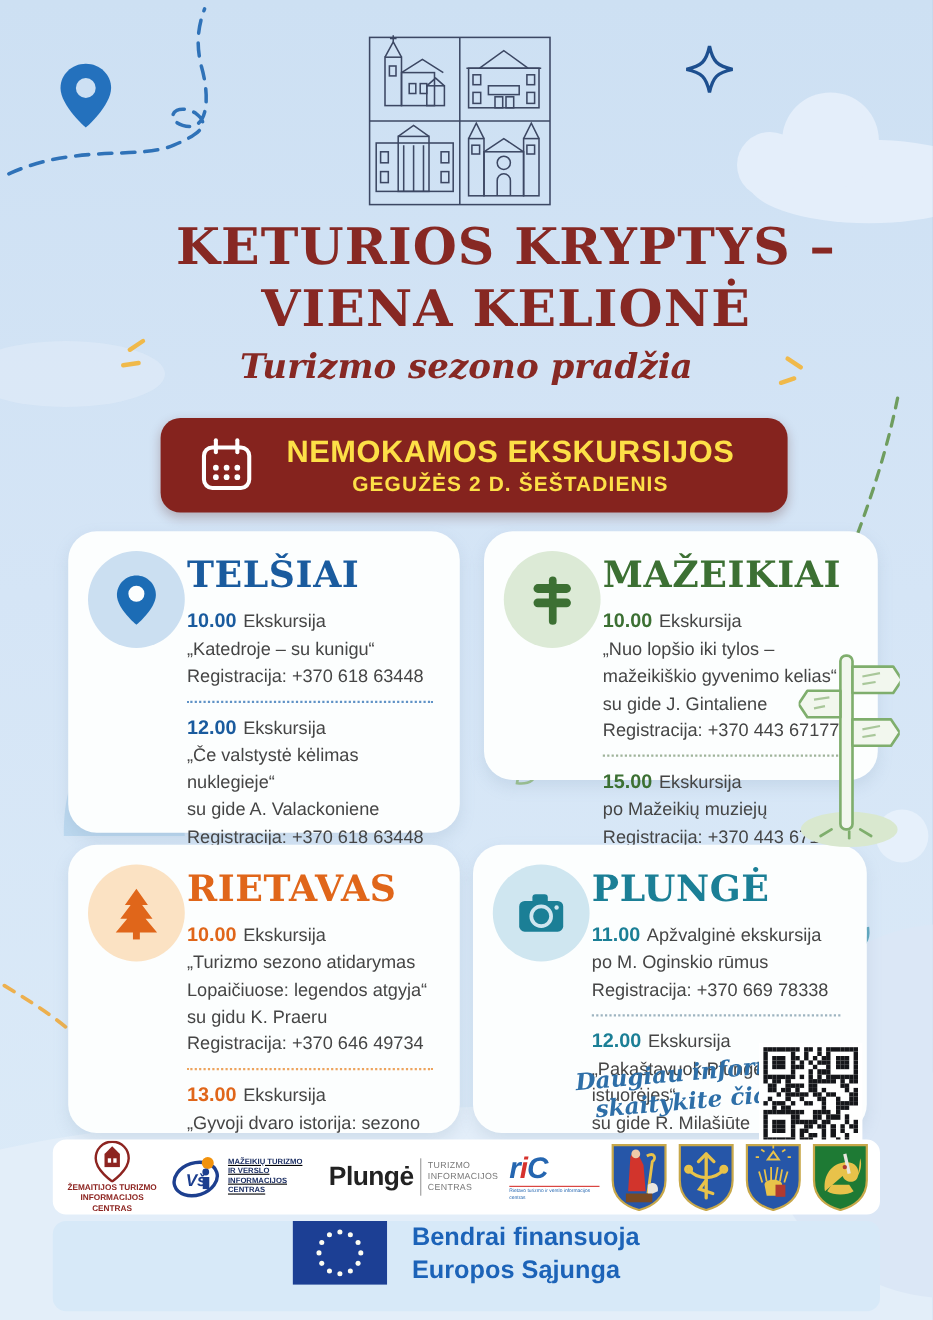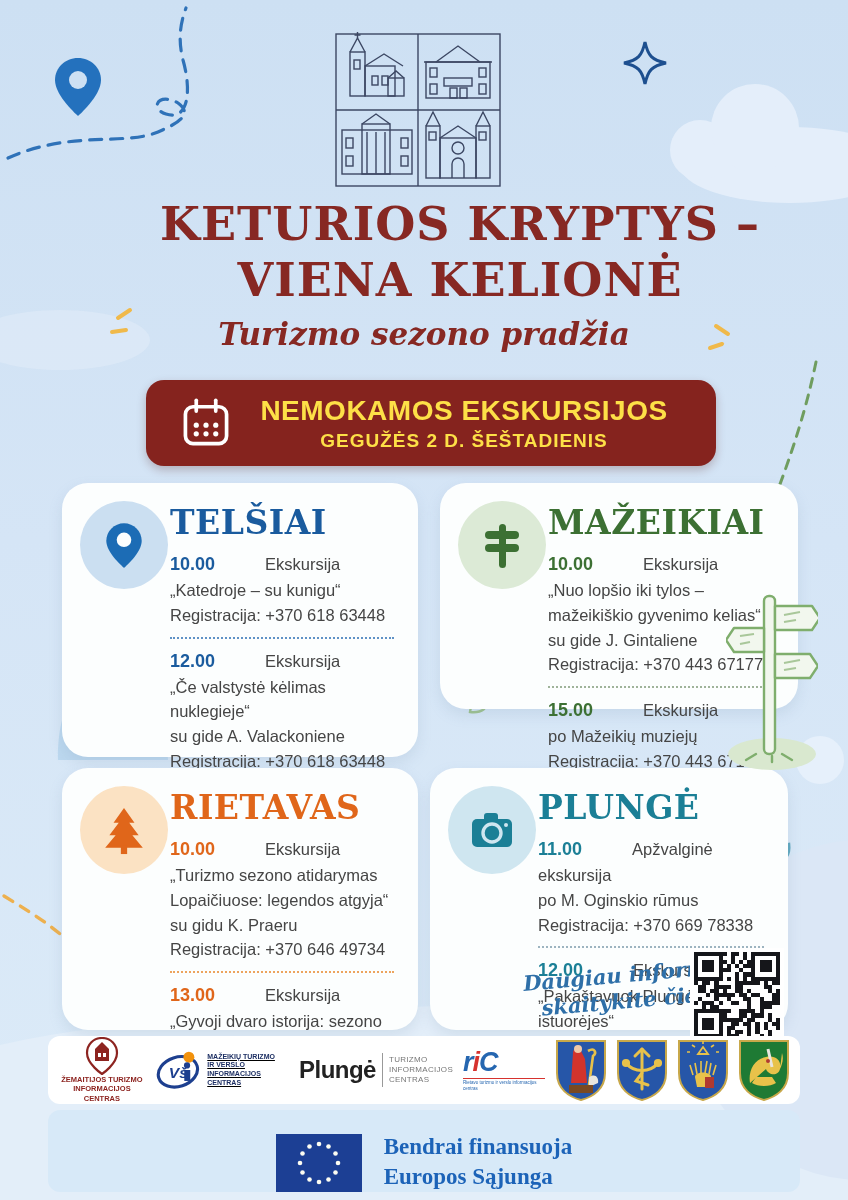--- a/index.html
+++ b/index.html
@@ -30,21 +30,21 @@
   .card--telsiai{left:62px;top:483px;width:356px;height:274px;--accent:#1a5b9e;--soft:#5f92c6;--circle:#cbdff1;}
   .card--mazeikiai{left:440px;top:483px;width:358px;height:226px;--accent:#3c7033;--soft:#9fb39a;--circle:#dcead6;}
   .card--rietavas{left:62px;top:768px;width:356px;height:262px;--accent:#e0661a;--soft:#eda45e;--circle:#fbe2c3;}
   .card--plunge{left:430px;top:768px;width:358px;height:262px;--accent:#1b7f96;--soft:#9db4c0;--circle:#cfe6f0;}
   .card-icon{position:absolute;left:18px;top:18px;width:88px;height:88px;border-radius:50%;
     background:var(--circle);display:flex;align-items:center;justify-content:center;}
   .card-title{position:absolute;left:108px;top:20px;font-family:"DejaVu Serif",serif;
     font-weight:bold;font-size:33px;color:var(--accent);letter-spacing:.5px;}
   .card-body{position:absolute;left:108px;top:68px;right:12px;color:#454545;font-size:16.5px;line-height:1.5;}
   .entry-head .time{color:var(--accent);font-weight:bold;font-size:18px;margin-right:6px;}
-  .entry-head .lbl{font-size:16.5px;margin-left:44px;}
+  .entry-head .lbl{font-size:16.5px;}
   .divider{border-top:2.5px dotted var(--soft);margin:9px 0 9px 0;width:95%;}
   .script-note{position:absolute;left:94px;top:192px;transform:rotate(-5deg);
     font-family:"DejaVu Serif",serif;font-style:italic;font-weight:bold;
     font-size:21px;color:#2e6fa8;line-height:1.25;}
   .script-note .l2{margin-left:16px;}
   .qr{position:absolute;right:4px;bottom:-12px;width:94px;height:94px;background:#fff;padding:4px;box-sizing:border-box;}
   .qr-grid{display:grid;grid-template-columns:repeat(21,1fr);grid-template-rows:repeat(21,1fr);width:86px;height:86px;}
   .qr-grid .on{background:#15161a;}
 
   
@@ -57,21 +57,21 @@
   .logo-maz .logo-caption{color:#1d2f63;text-align:left;font-size:7px;}
   .logo-plunge{flex-direction:row;gap:6px;align-items:center;}
   .plunge-brand{font-size:24px;font-weight:bold;color:#222;letter-spacing:-.5px;}
   .plunge-sep{width:1px;height:34px;background:#999;}
   .logo-plunge .logo-caption{color:#777;text-align:left;font-size:8px;font-weight:normal;letter-spacing:.3px;}
   .logo-ric{align-items:flex-start;}
   .ric-brand{font-size:27px;font-weight:bold;font-style:italic;letter-spacing:-1px;line-height:1;}
   .ric-r{color:#2566b0;} .ric-i{color:#d6322e;} .ric-c{color:#2566b0;}
   .ric-caption{font-size:4.5px;color:#2566b0;border-top:1px solid #d6322e;margin-top:2px;padding-top:1px;max-width:92px;line-height:1.3;}
   .shields{display:flex;gap:9px;margin-left:auto;}
-  .strip-eu{top:1110px;height:82px;background:#d7e9f8;display:flex;align-items:flex-end;justify-content:center;gap:22px;font-family:Liberation Serif, serif;}
+  .strip-eu{top:1110px;height:82px;background:#d7e9f8;display:flex;align-items:flex-start;justify-content:center;gap:22px;}
   .eu-flag{width:86px;height:58px;}
   .eu-text{font-size:23px;font-weight:bold;color:#1c63b8;line-height:1.3;}
 </style>
 </head>
 <body>
 
 <div class="poster">
 
   <svg class="deco" width="848" height="1200" viewBox="0 0 848 1200">
 

